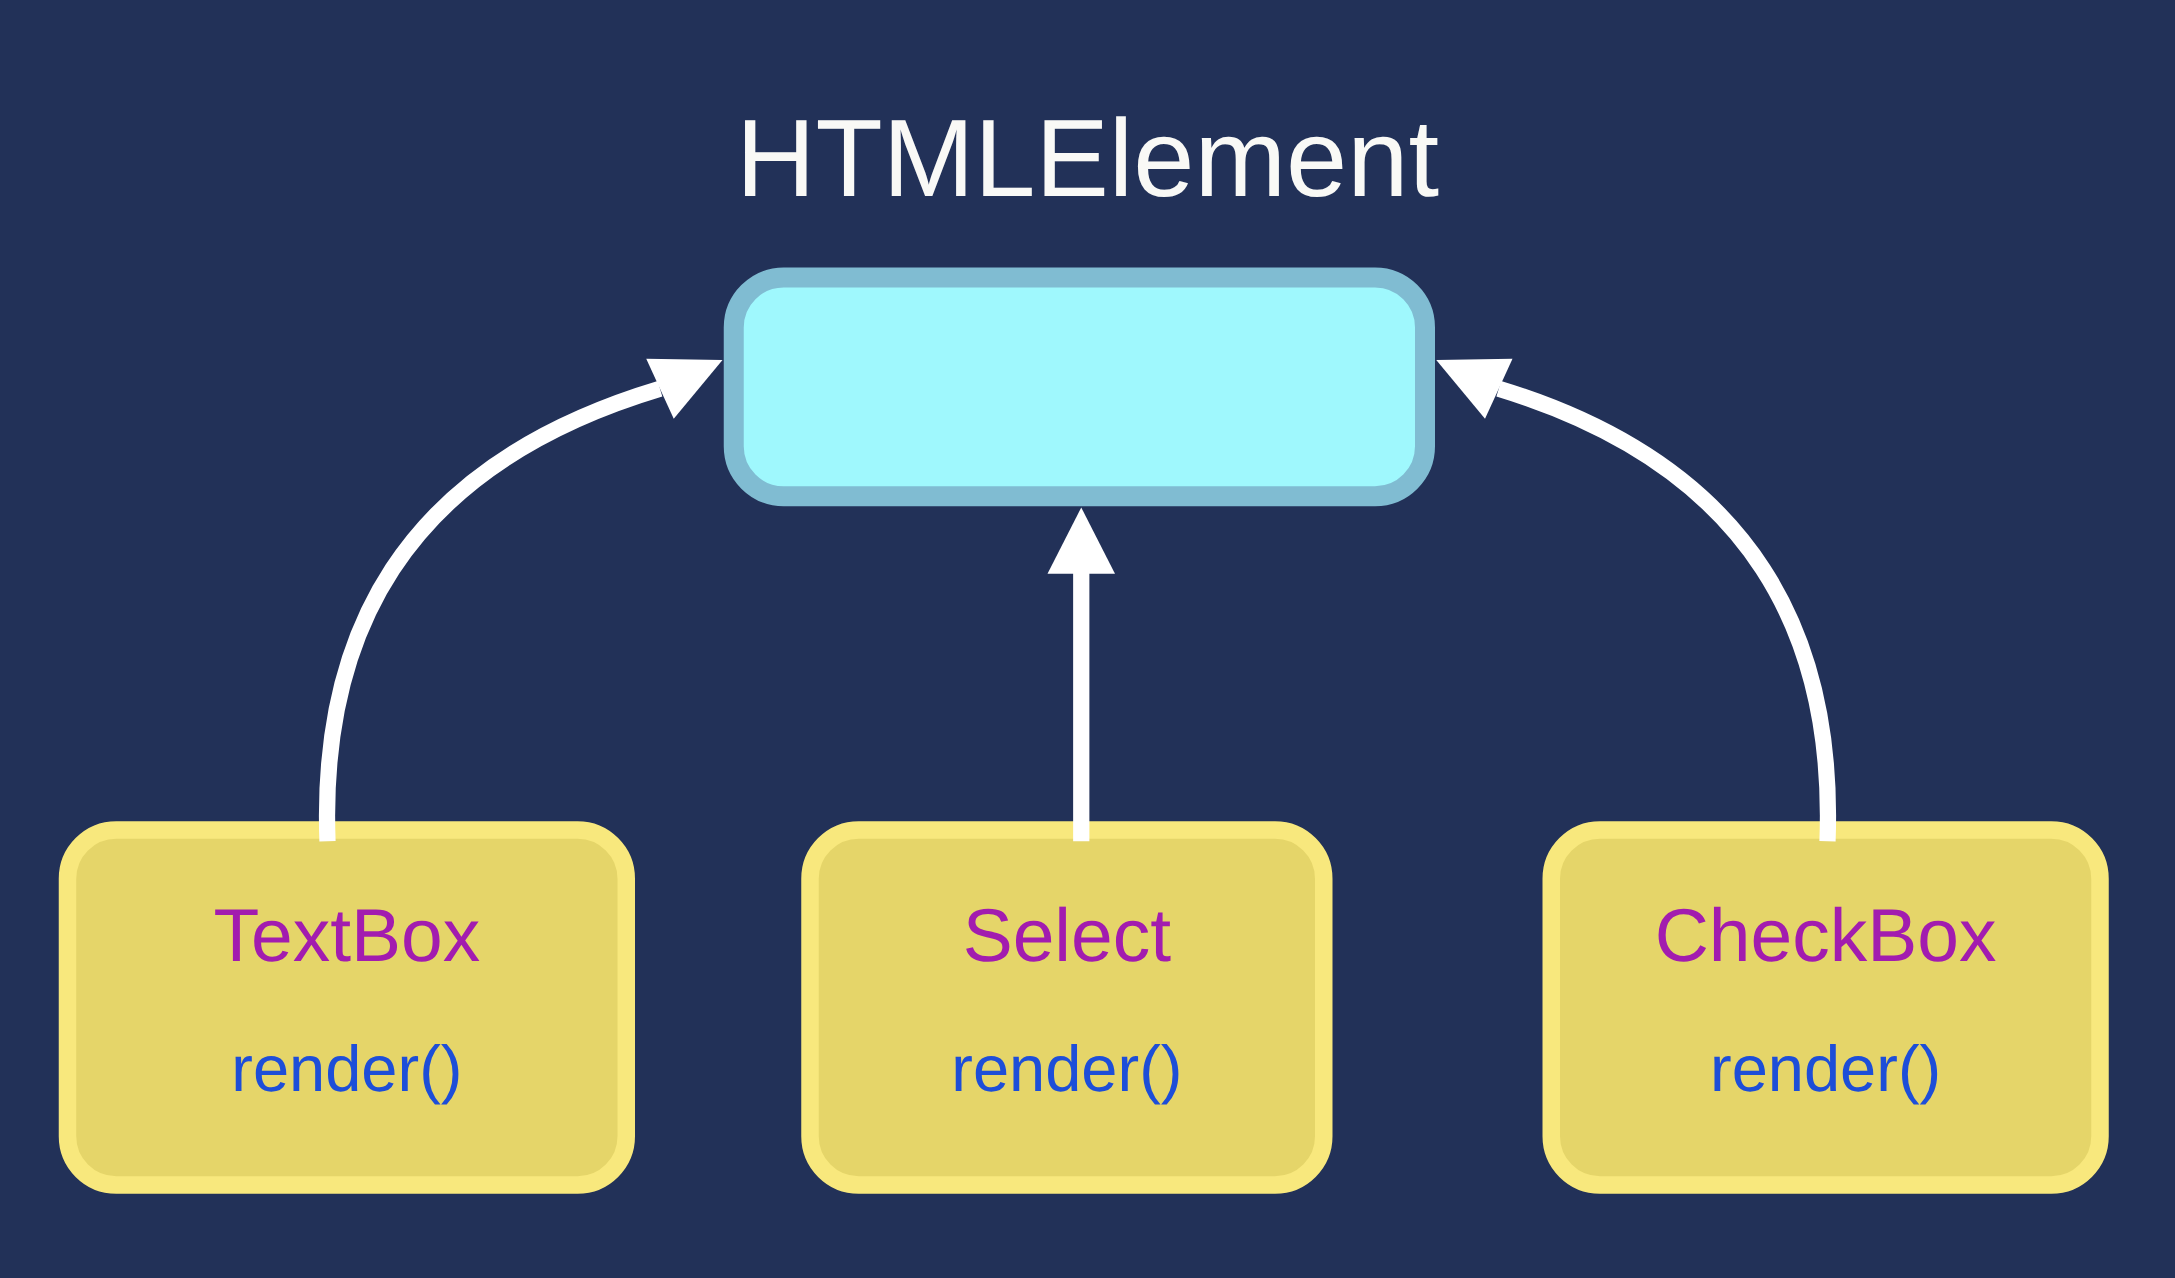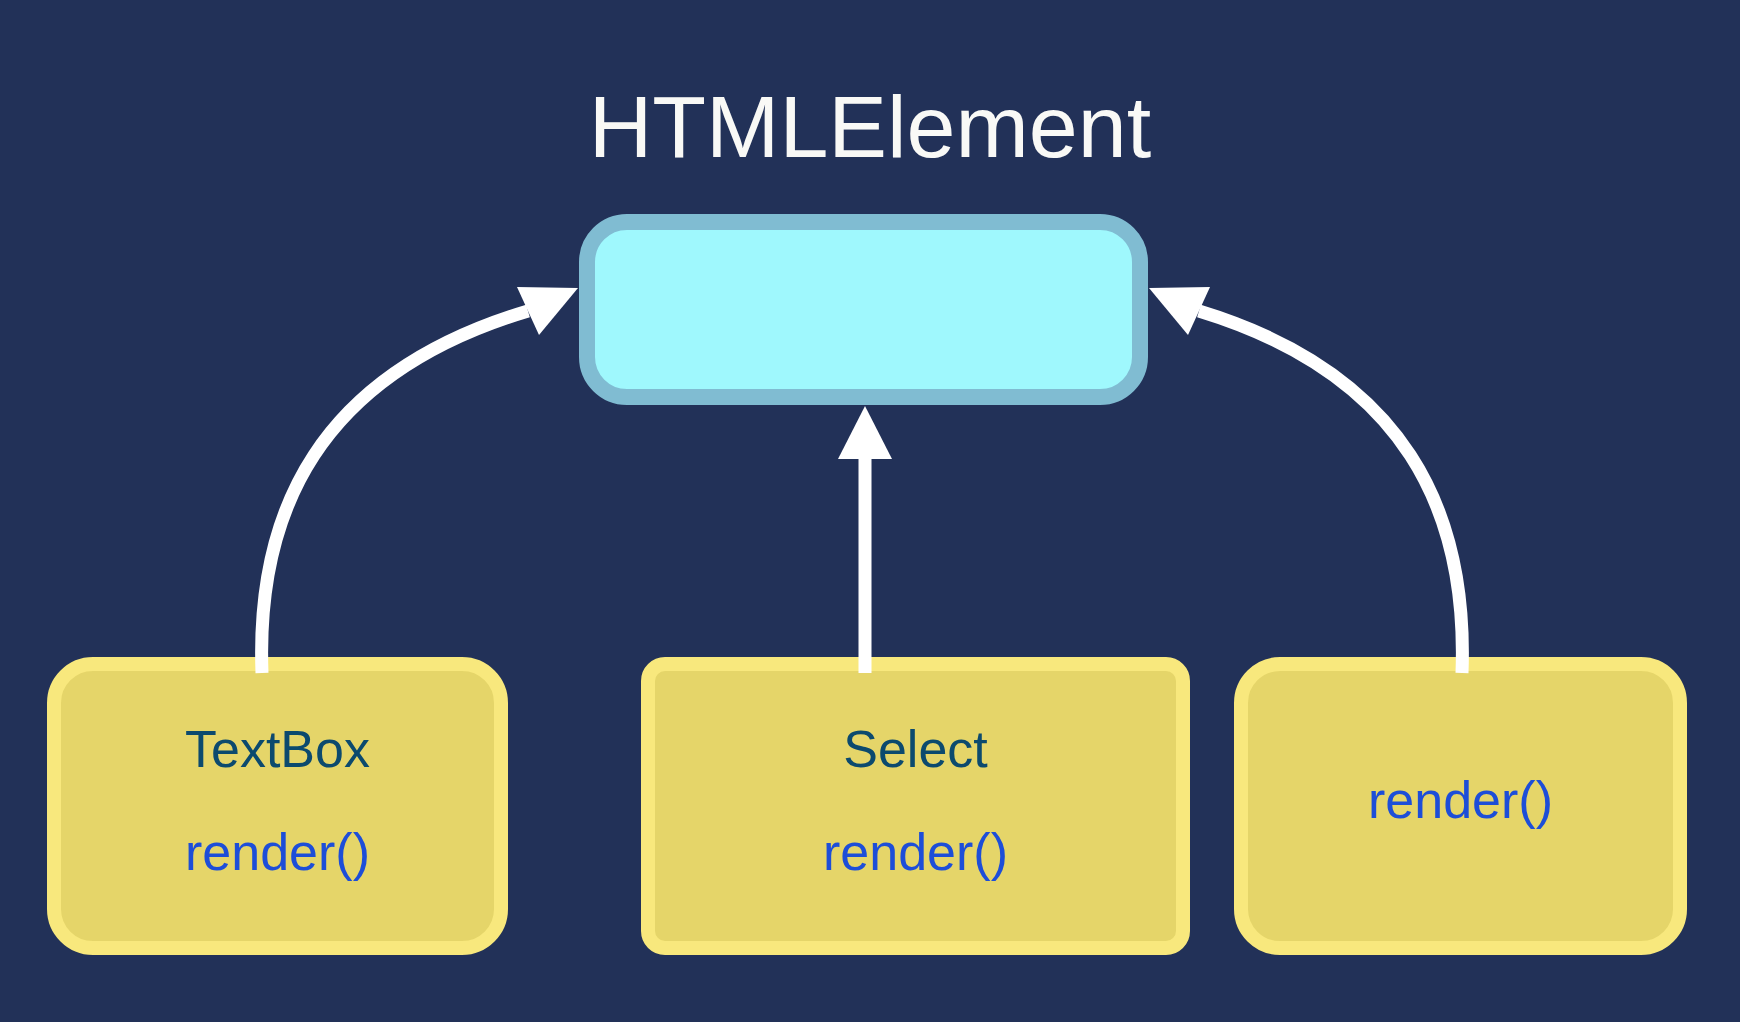--- a/index.html
+++ b/index.html
@@ -48,26 +48,26 @@
     border: 14px solid #f8e87d;
     border-radius: 46px;
     display: flex;
     flex-direction: column;
     align-items: center;
     justify-content: center;
     gap: 51px;
     padding-bottom: 12px;
   }
   .child-box.textbox  { left: 47px;   width: 461px; }
-  .child-box.select   { left: 641px;  width: 549px; border-radius: 24px; }
+  .child-box.select   { left: 641px;  width: 425px; }
   .child-box.checkbox { left: 1234px; width: 453px; }
   .child-label {
-    font-size: 52px;
+    font-size: 60px;
     line-height: 1;
-    color: #0c4a6e;
+    color: #a21caf;
     white-space: nowrap;
   }
   .child-method {
     font-size: 52px;
     line-height: 1;
     color: #1d4ed8;
     white-space: nowrap;
   }
   .arrow-layer {
     position: absolute;
@@ -91,20 +91,21 @@
     <div class="child-label">TextBox</div>
     <div class="child-method">render()</div>
   </div>
 
   <div class="child-box select">
     <div class="child-label">Select</div>
     <div class="child-method">render()</div>
   </div>
 
   <div class="child-box checkbox">
+    <div class="child-label">CheckBox</div>
     <div class="child-method">render()</div>
   </div>
 
   <svg class="arrow-layer" viewBox="0 0 1740 1022">
     <g fill="none" stroke="#ffffff" stroke-width="13">
       <path d="M 262 641 C 256 480, 318 342, 528 279"></path>
       <polygon points="578,256 539,303 517,255" fill="#ffffff" stroke="none"></polygon>
     </g>
     <g fill="none" stroke="#ffffff" stroke-width="13">
       <path d="M 865 641 L 865 426"></path>

